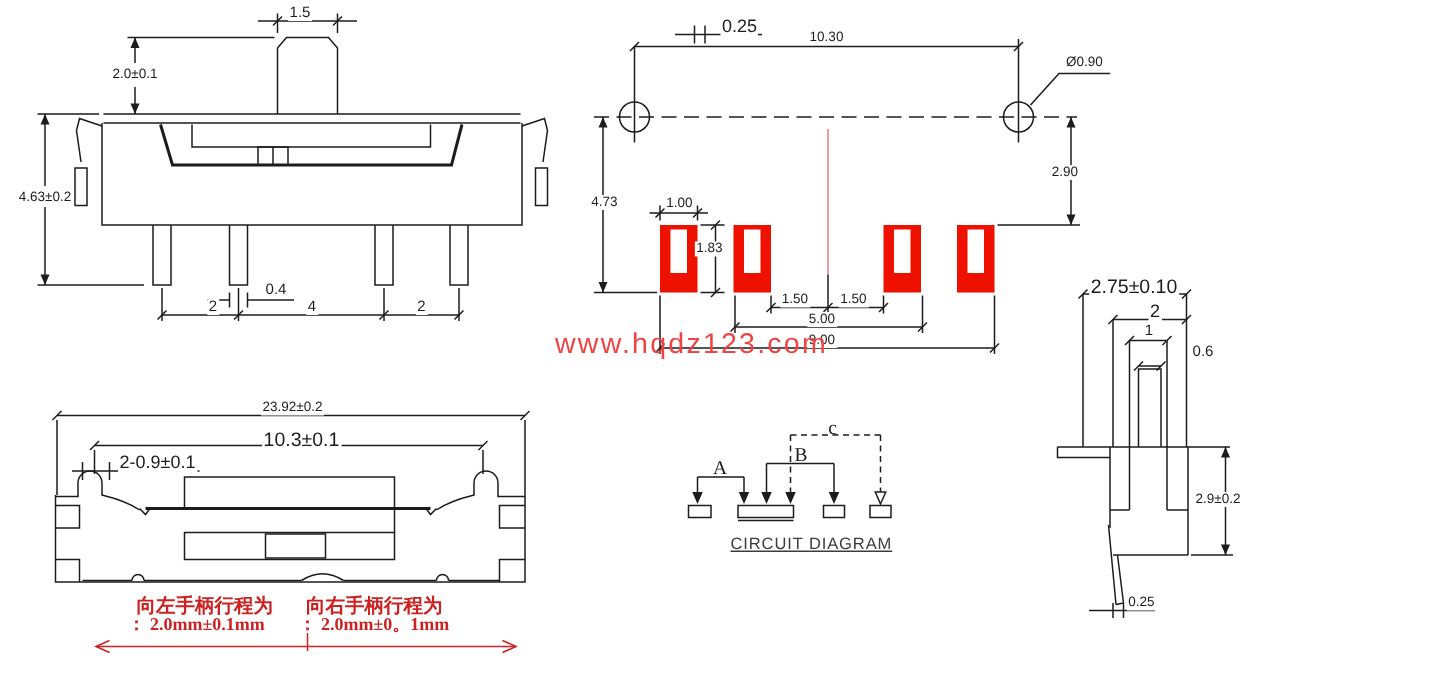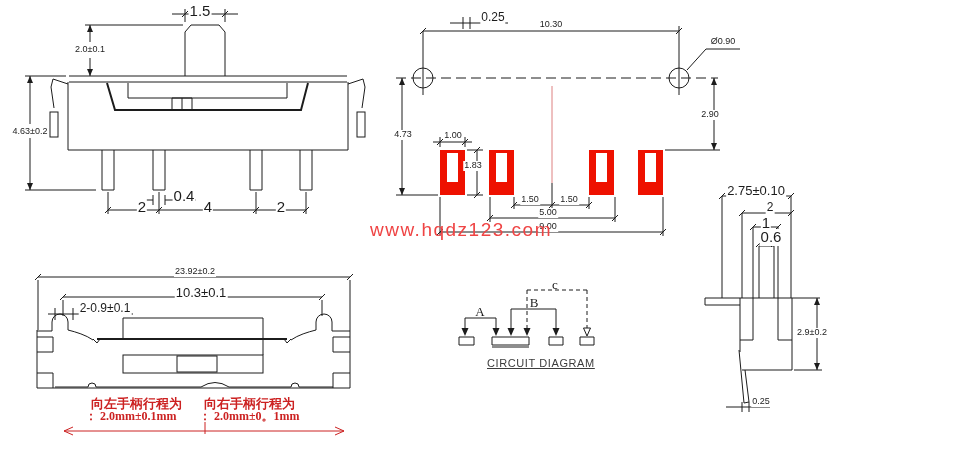--- a/index.html
+++ b/index.html
@@ -1,20 +1,20 @@
 <!DOCTYPE html>
 <html><head>
 <meta charset="utf-8">
 <style>
   html,body{margin:0;padding:0;background:#fff;}
   .canvas{position:relative;width:960px;height:455px;background:#ffffff;overflow:hidden;
           font-family:"Liberation Sans",sans-serif;}
   svg{position:absolute;left:0;top:0;}
   .lbl{position:absolute;font:9px/1.1 "Liberation Sans",sans-serif;color:#1c1c1c;
-       background:#fff;padding:0 1px;transform:translateX(-50%);white-space:nowrap;} .s11{font-size:15px;} .s12{font-size:12px;} .s13{font-size:13px;}
+       background:#fff;padding:0 1px;transform:translateX(-50%);white-space:nowrap;} .s11{font-size:10px;} .s12{font-size:12px;} .s13{font-size:13px;}
   .noc{transform:none;}
   .red{color:#cc2222;background:transparent;font-family:"Liberation Serif",serif;font-weight:bold;}
   .serif{font-family:"Liberation Serif",serif;background:transparent;}
   .wm{position:absolute;left:370px;top:219px;font:19px "Liberation Sans",sans-serif;
       color:#ef4444;letter-spacing:1.5px;background:transparent;}
   .cd{position:absolute;left:487px;top:357px;font:11px "Liberation Sans",sans-serif;
       color:#3c3c3c;letter-spacing:0.6px;text-decoration:underline;}
 </style>
 </head>
 <body>
@@ -170,17 +170,17 @@
   <span class="lbl s12 red noc" style="left:198px;top:410px">： 2.0mm±0。1mm</span>
 
   <span class="lbl s13 serif" style="left:480px;top:305px">A</span>
   <span class="lbl s13 serif" style="left:534px;top:296px">B</span>
   <span class="lbl s13 serif" style="left:555px;top:278px">c</span>
   <span class="cd noc">CIRCUIT DIAGRAM</span>
 
   <span class="lbl s13" style="left:756px;top:184px">2.75±0.10</span>
   <span class="lbl s12" style="left:770px;top:201px">2</span>
   <span class="lbl s11" style="left:766px;top:215px">1</span>
-  <span class="lbl s11" style="left:771px;top:229px">0.6</span>
+  <span class="lbl s11" style="left:802px;top:229px">0.6</span>
   <span class="lbl" style="left:812px;top:328px">2.9±0.2</span>
   <span class="lbl" style="left:761px;top:397px">0.25</span>
 
 </div>
 
 </body></html>

